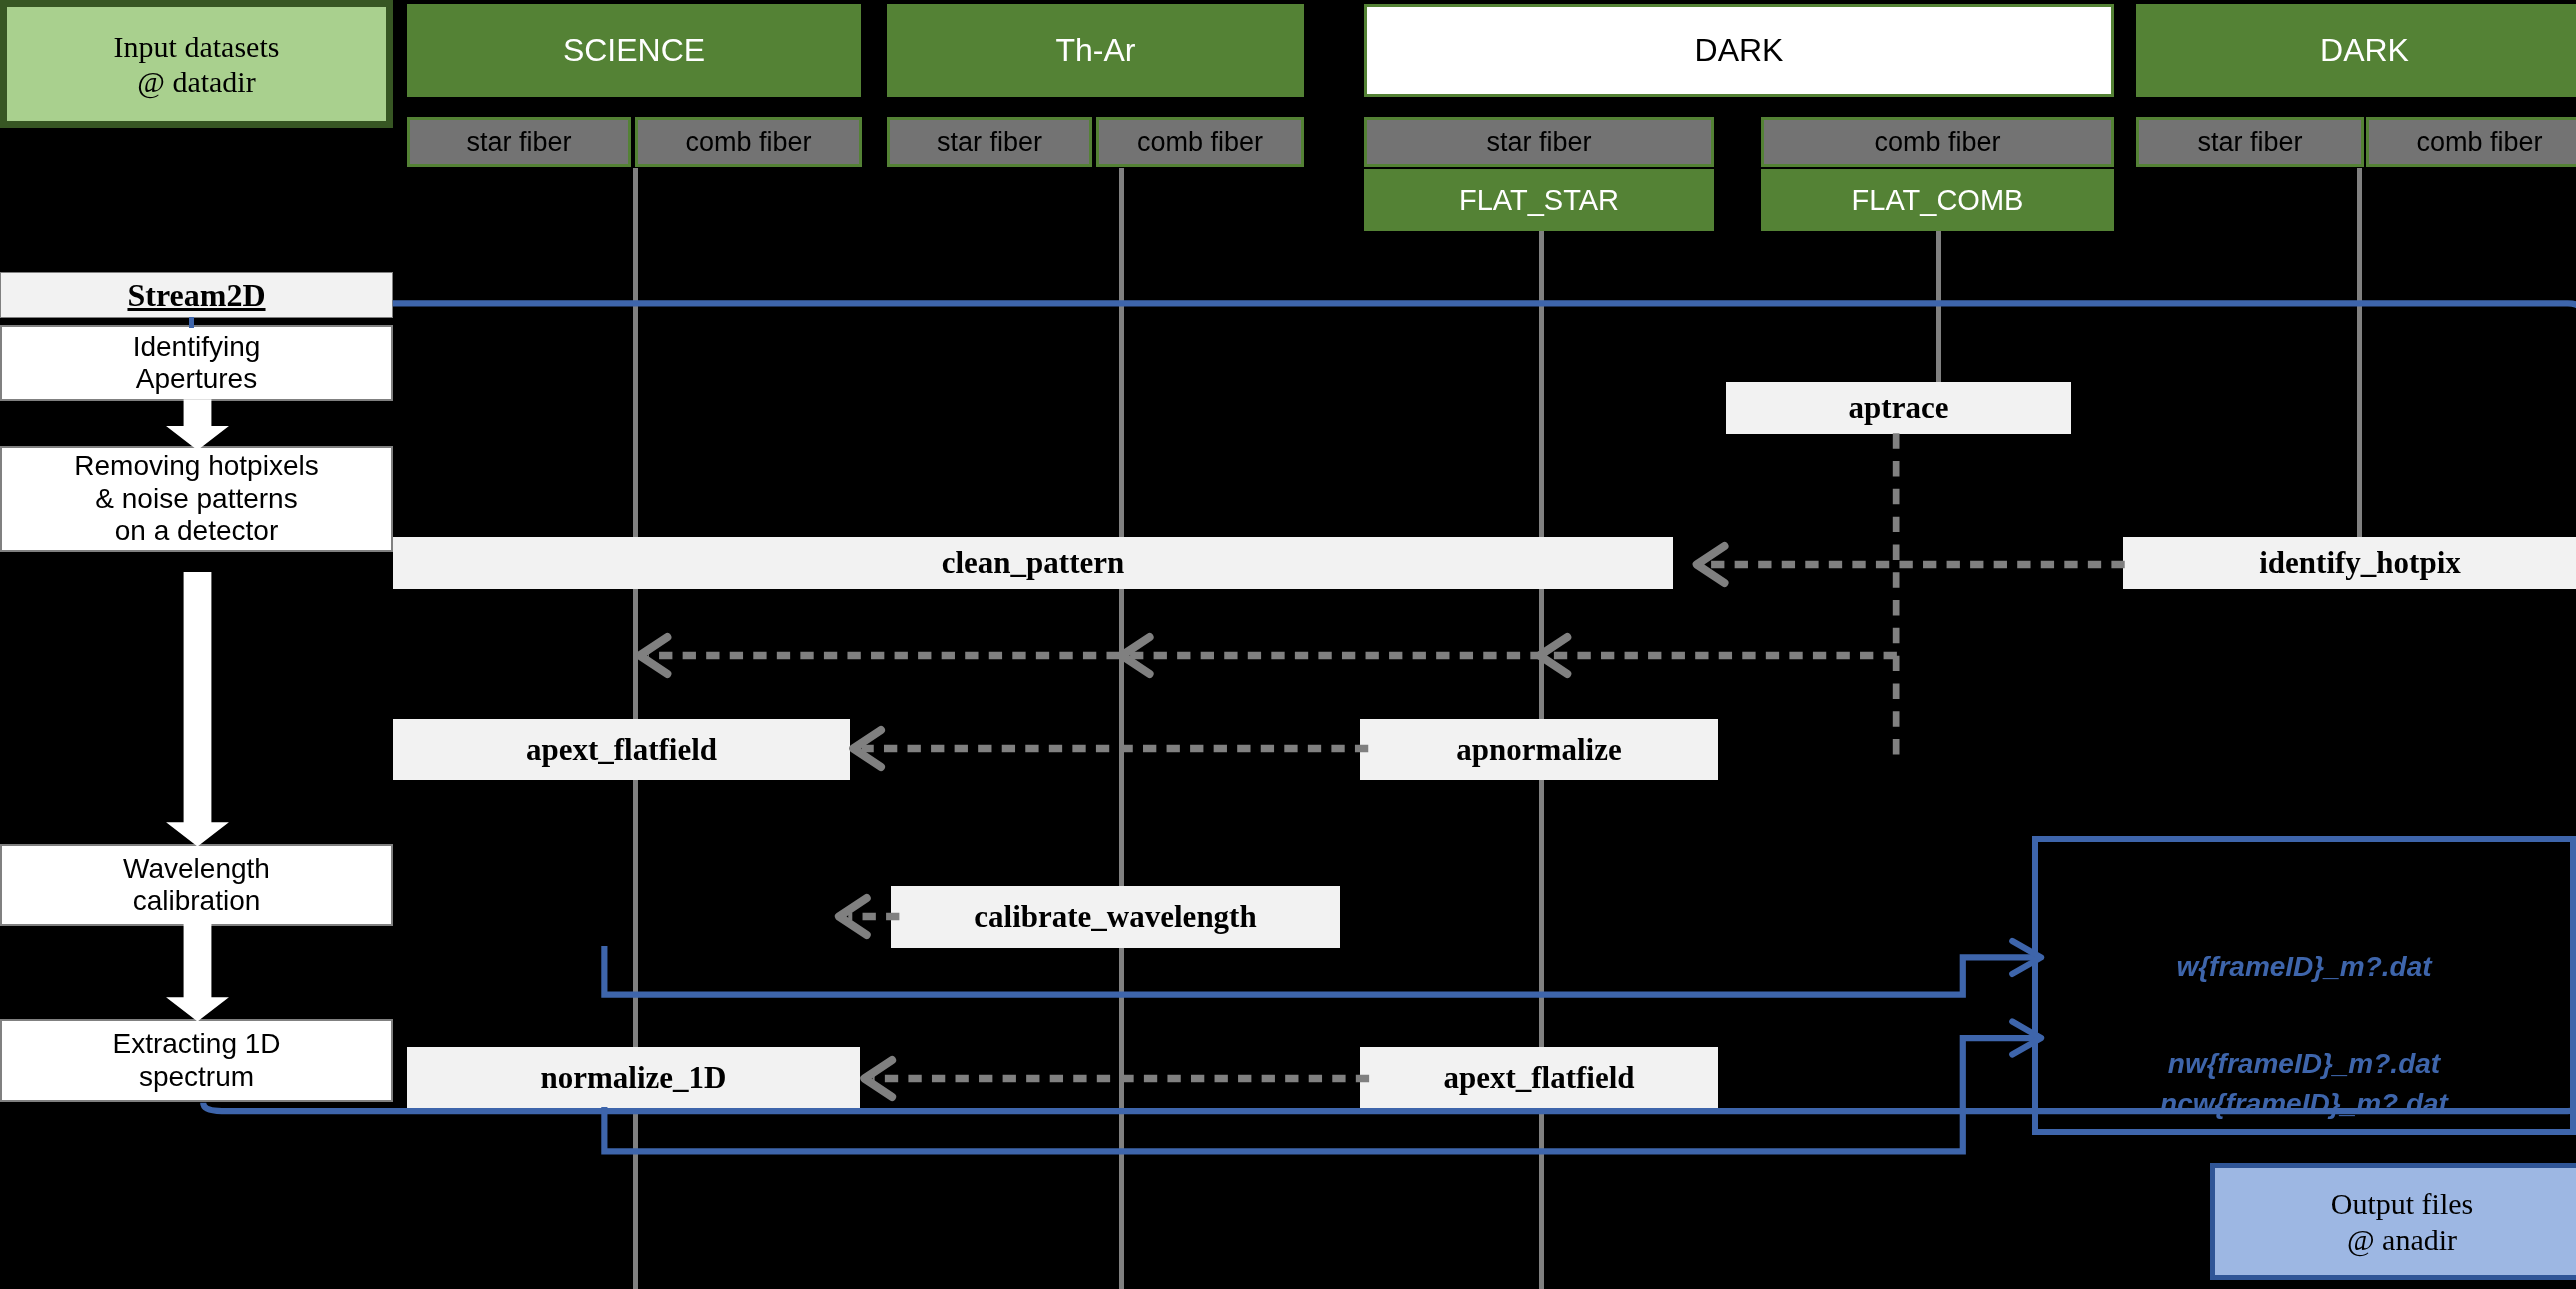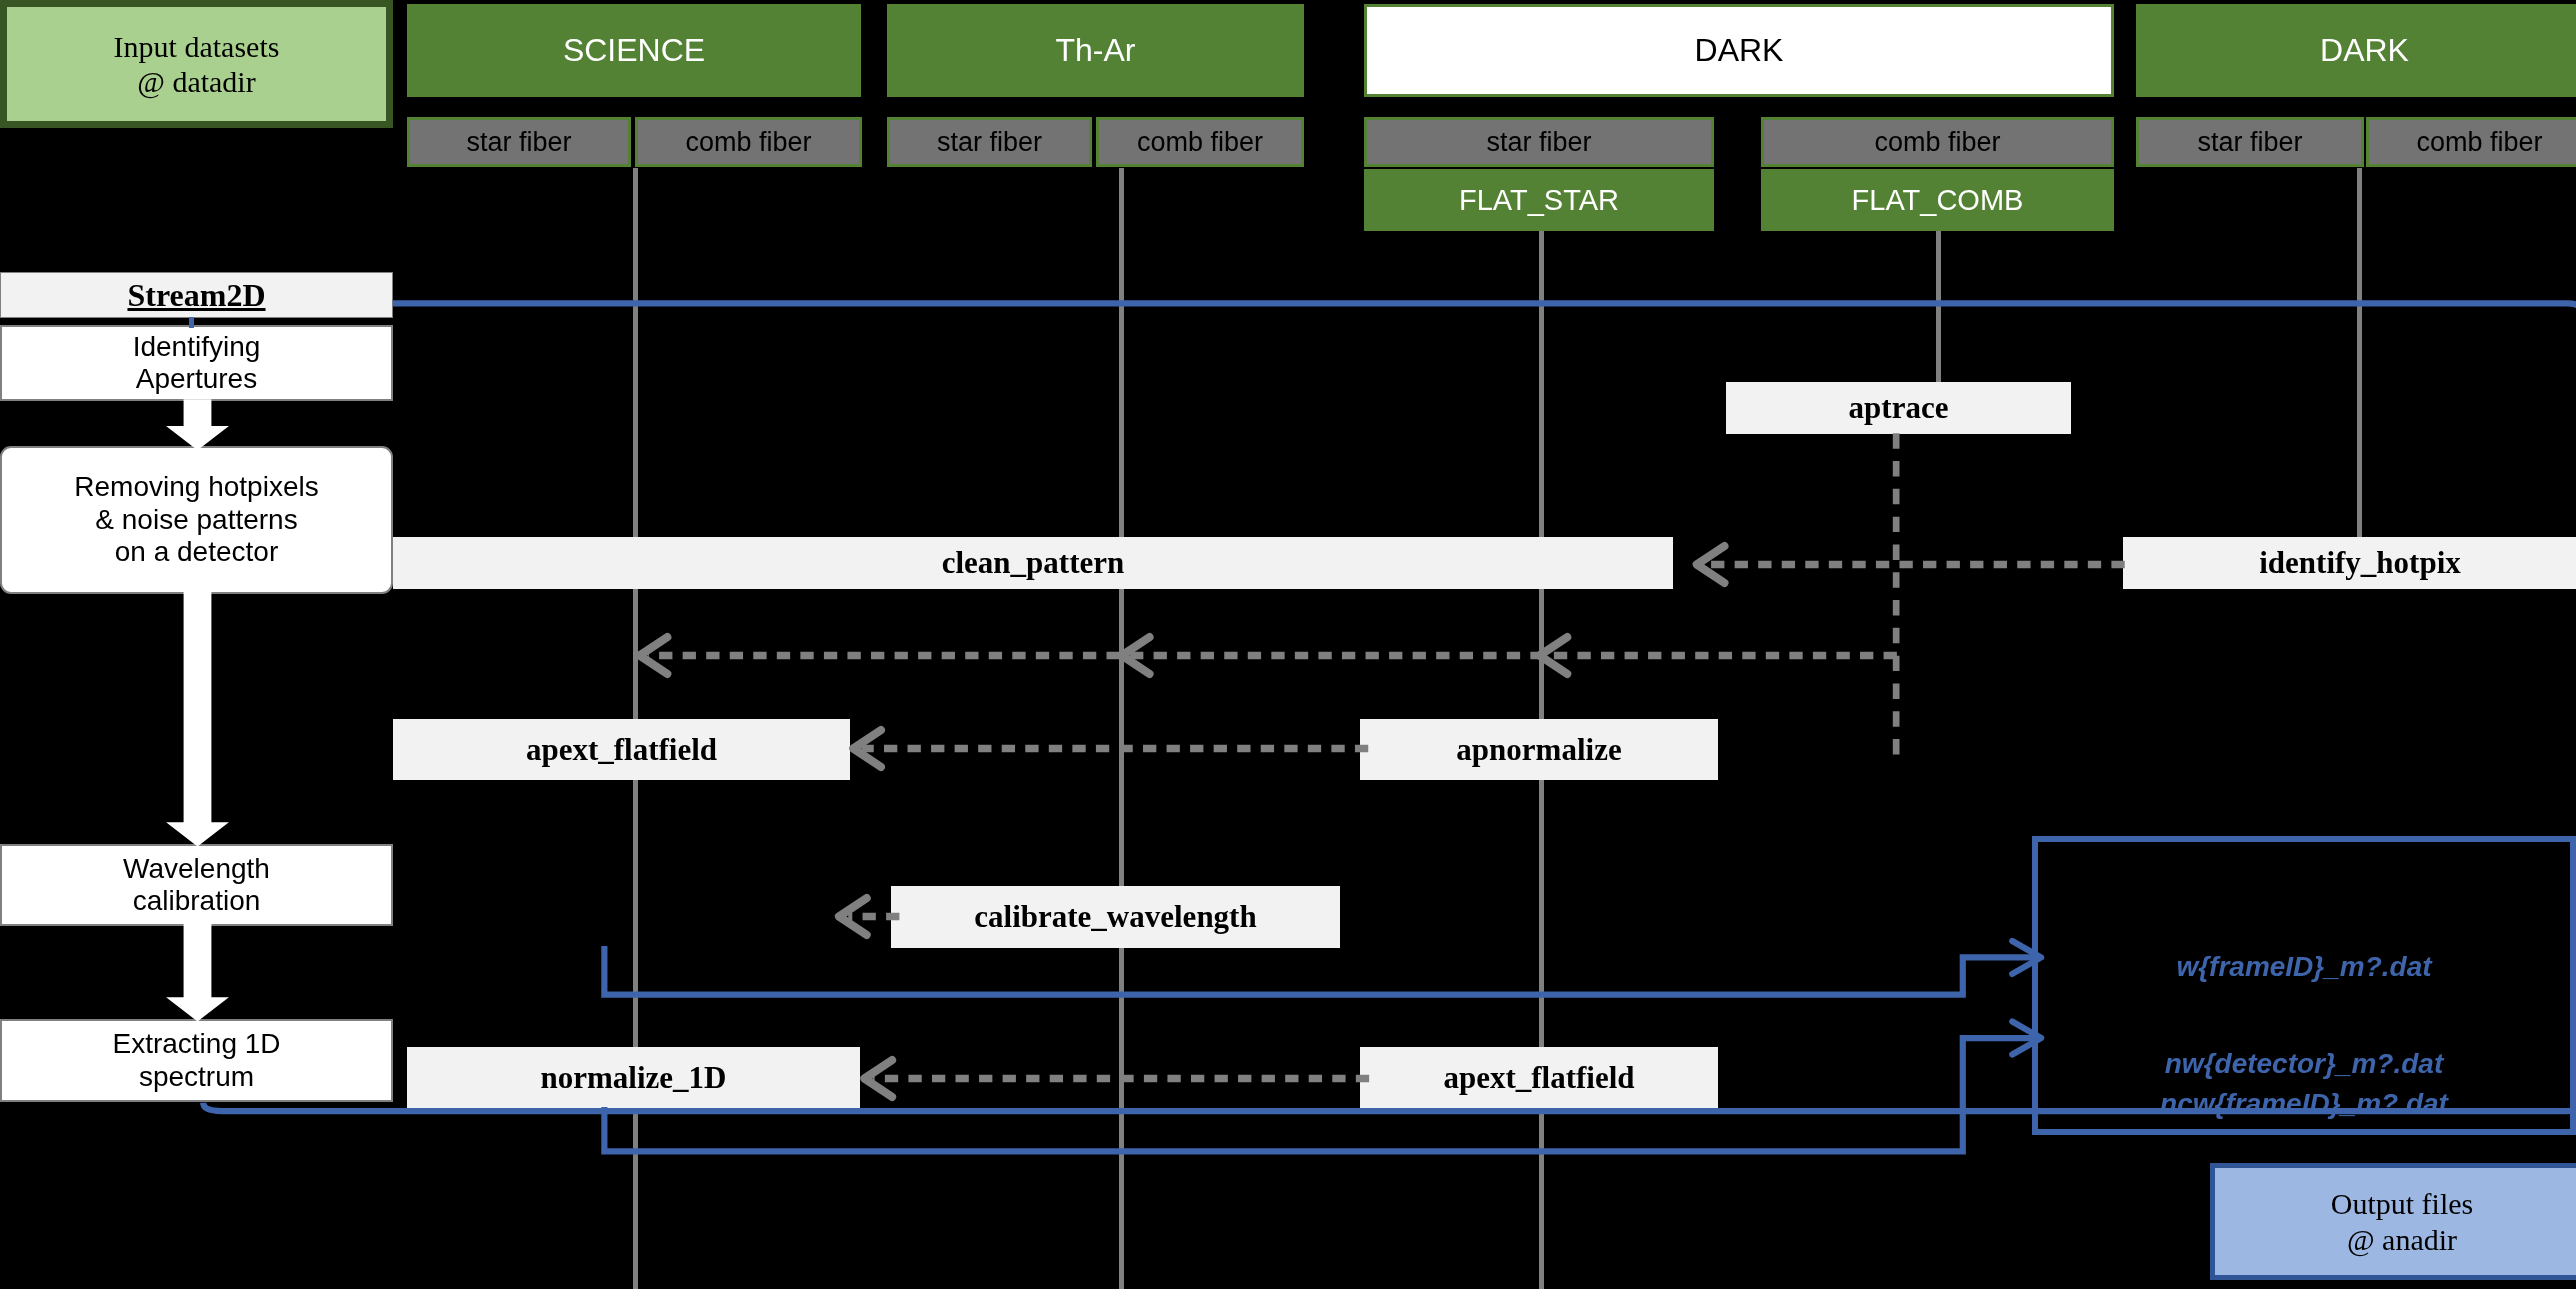--- a/index.html
+++ b/index.html
@@ -134,21 +134,21 @@
     <span>Stream2D</span>
   </div>
 
   <div class="abs stage-box" style="left:0px;top:325px;width:393px;height:76px;">
     <div>
       <div>Identifying</div>
       <div>Apertures</div>
     </div>
   </div>
 
-  <div class="abs stage-box" style="left:0px;top:446px;width:393px;height:148px;border-radius:11px;">
+  <div class="abs stage-box" style="left:0px;top:446px;width:393px;height:106px;">
     <div>
       <div>Removing hotpixels</div>
       <div>&amp; noise patterns</div>
       <div>on a detector</div>
     </div>
   </div>
 
   <div class="abs stage-box" style="left:0px;top:844px;width:393px;height:82px;">
     <div>
       <div>Wavelength</div>
@@ -239,21 +239,21 @@
     <polyline points="108,6 54,42 108,78" fill="none" stroke="#808080" stroke-width="16" stroke-linecap="round" stroke-linejoin="round"></polyline>
   </svg>
 
   <svg style="left:0px;top:289px;width:2597px;height:855px;" width="2597" height="855" viewBox="0 0 5041 1660">
     <path d="M 762 28 L 4985 28 Q 5021 28 5021 64 L 5021 1560 Q 5021 1596 4985 1596 L 430 1596 Q 394 1596 394 1580" fill="none" stroke="#3E65AB" stroke-width="12"></path>
   </svg>
 
   <div class="abs" style="left:2032px;top:836px;width:544px;height:299px;border:6.2px solid #3E65AB;"></div>
 
   <div class="out-label" style="left:2032px;top:951px;width:544px;">w{frameID}_m?.dat</div>
-  <div class="out-label" style="left:2032px;top:1048px;width:544px;">nw{detector}_m?.dat</div>
+  <div class="out-label" style="left:2032px;top:1048px;width:544px;">nw{frameID}_m?.dat</div>
   <div class="out-label" style="left:2032px;top:1088px;width:544px;">ncw{frameID}_m?.dat</div>
 
   <div class="abs outputbox" style="left:2210px;top:1163px;width:384px;height:117px;">
     <div>Output files</div>
     <div>@ anadir</div>
   </div>
 
   <svg style="left:592px;top:943px;width:1479px;height:67px;" width="1479" height="67" viewBox="0 0 2870 130">
     <path d="M 24 6 L 24 100 L 2660 100 L 2660 28 L 2805 28" fill="none" stroke="#3E65AB" stroke-width="12"></path>
     <polyline points="2756,-4 2812,28 2756,60" fill="none" stroke="#3E65AB" stroke-width="12" stroke-linecap="round" stroke-linejoin="round"></polyline>

